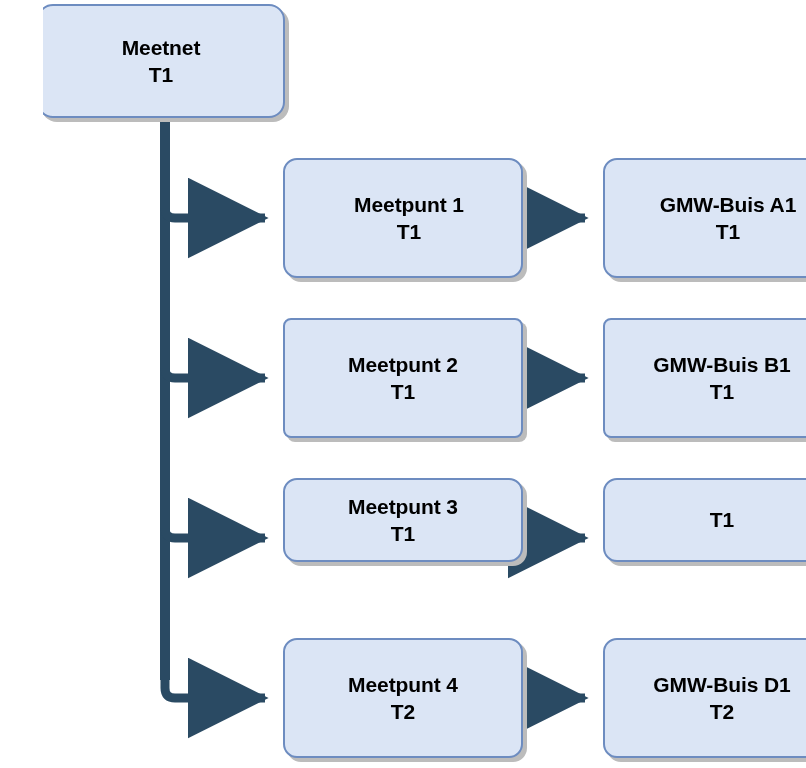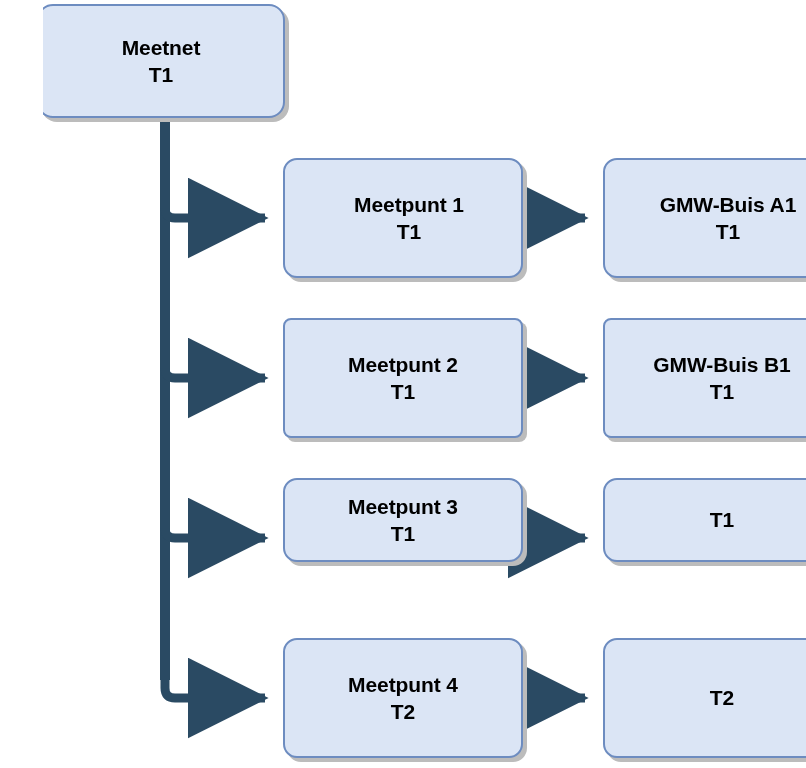--- a/index.html
+++ b/index.html
@@ -139,16 +139,17 @@
   </div>
   <div class="node col-2 row-3">
     <span class="node-line">T1</span>
   </div>
 
   <div class="node col-1 row-4">
     <span class="node-line">Meetpunt 4</span>
     <span class="node-line">T2</span>
   </div>
   <div class="node col-2 row-4">
+    <span class="node-line">GMW-Buis D1</span>
     <span class="node-line">T2</span>
   </div>
 
 </div>
 
 </body></html>

